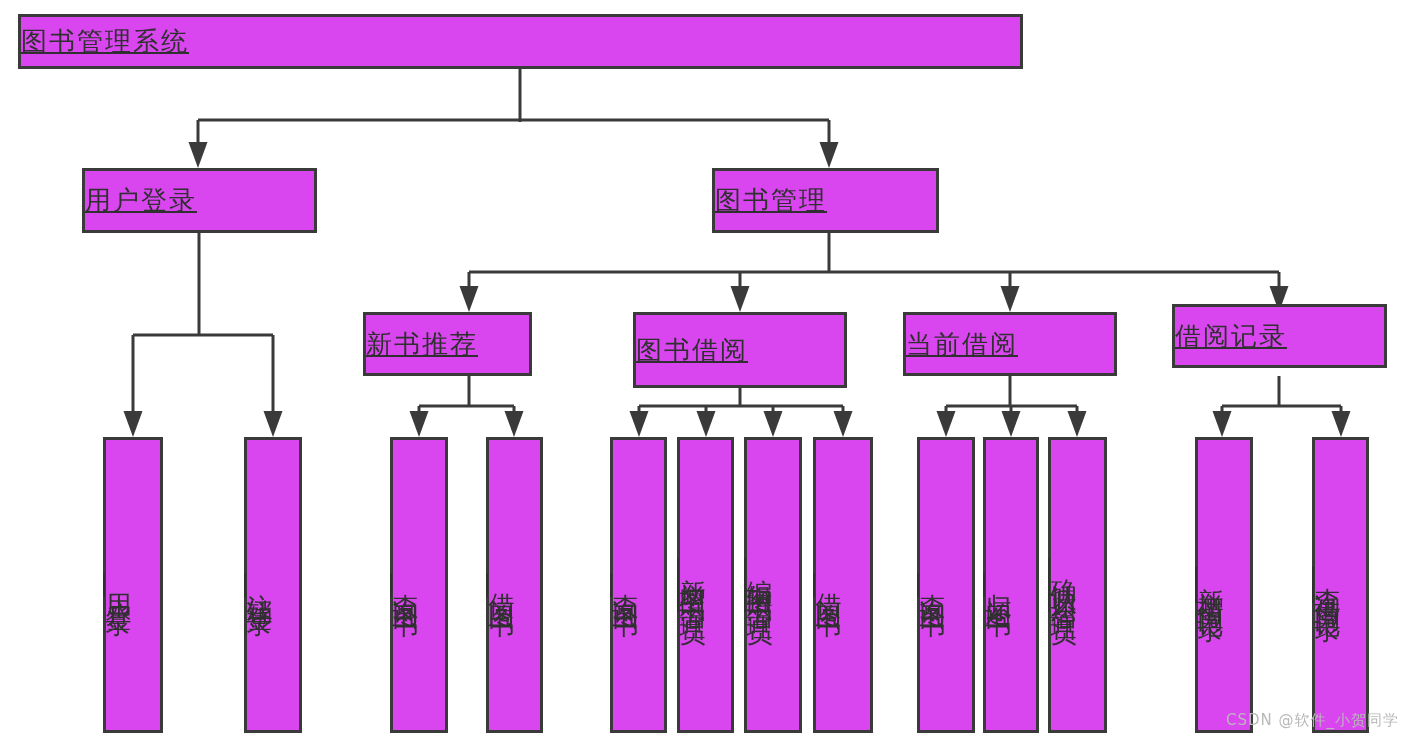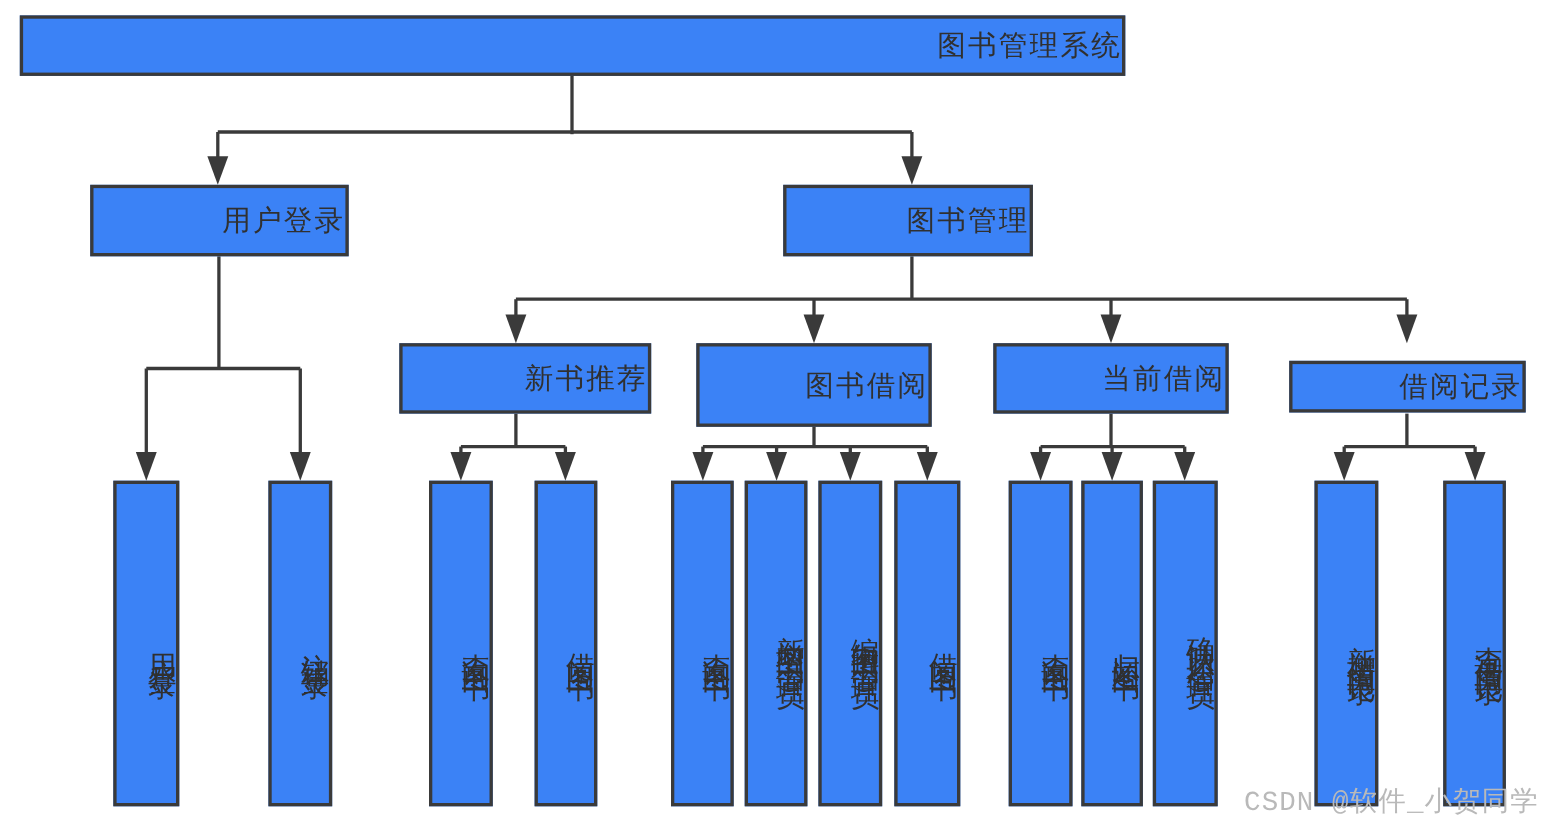--- a/index.html
+++ b/index.html
@@ -1,28 +1,28 @@
 <!DOCTYPE html>
 <html><head>
 <meta charset="utf-8">
 <style>
   html,body{margin:0;padding:0;background:#ffffff;}
   body{width:1405px;height:747px;position:relative;overflow:hidden;
        font-family:"DejaVu Sans","Liberation Sans",sans-serif;}
   .canvas{position:absolute;left:0;top:0;width:1405px;height:747px;}
   svg.wires{position:absolute;left:0;top:0;}
-  .node{position:absolute;background:#3b82f6;border:3px solid #3a3a3a;
-        display:flex;align-items:center;justify-content:flex-end;
-        color:#303030;box-sizing:border-box;}
+  .node{position:absolute;background:#d946ef;border:3px solid #3a3a3a;
+        display:flex;align-items:center;justify-content:flex-start;
+        color:#303030;box-sizing:border-box;text-decoration:underline;}
   .hlabel{font-size:26px;letter-spacing:2px;white-space:nowrap;}
   .leaf{top:437px;height:296px;}
   .vtext{writing-mode:vertical-rl;text-orientation:mixed;
          font-size:26px;line-height:1;letter-spacing:6px;}
   .watermark{position:absolute;top:711px;right:6px;z-index:9;
-             font-size:25px;letter-spacing:1px;color:#b9b9b9;white-space:nowrap;font-family:Liberation Mono, monospace;}
+             font-size:15px;letter-spacing:1px;color:#b9b9b9;white-space:nowrap;}
 </style>
 </head>
 <body>
 
 <div class="canvas">
 
   <svg class="wires" width="1405" height="747" viewBox="0 0 1405 747">
       <line x1="520" y1="67" x2="520" y2="122" stroke="#3a3a3a" stroke-width="3"></line>
       <line x1="198" y1="120" x2="829" y2="120" stroke="#3a3a3a" stroke-width="3"></line>
       <line x1="198" y1="120" x2="198" y2="150" stroke="#3a3a3a" stroke-width="3"></line>
@@ -81,30 +81,30 @@
     <span class="hlabel">图书管理系统</span>
   </div>
 
   <div class="node" style="left:82px;top:168px;width:235px;height:65px">
     <span class="hlabel">用户登录</span>
   </div>
   <div class="node" style="left:712px;top:168px;width:227px;height:65px">
     <span class="hlabel">图书管理</span>
   </div>
 
-  <div class="node" style="left:363px;top:312px;width:229px;height:64px">
+  <div class="node" style="left:363px;top:312px;width:169px;height:64px">
     <span class="hlabel">新书推荐</span>
   </div>
   <div class="node" style="left:633px;top:312px;width:214px;height:76px">
     <span class="hlabel">图书借阅</span>
   </div>
   <div class="node" style="left:903px;top:312px;width:214px;height:64px">
     <span class="hlabel">当前借阅</span>
   </div>
-  <div class="node" style="left:1172px;top:328px;width:215px;height:47px">
+  <div class="node" style="left:1172px;top:304px;width:215px;height:64px">
     <span class="hlabel">借阅记录</span>
   </div>
 
   <div class="node leaf" style="left:103px;width:60px">
     <span class="vtext">用户登录</span>
   </div>
   <div class="node leaf" style="left:244px;width:58px">
     <span class="vtext">注销登录</span>
   </div>
   <div class="node leaf" style="left:390px;width:58px">

